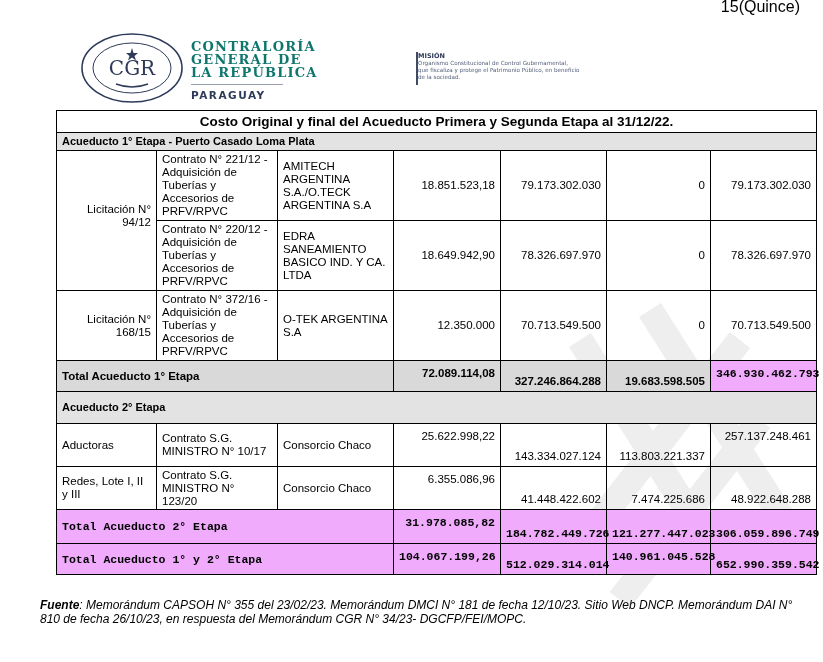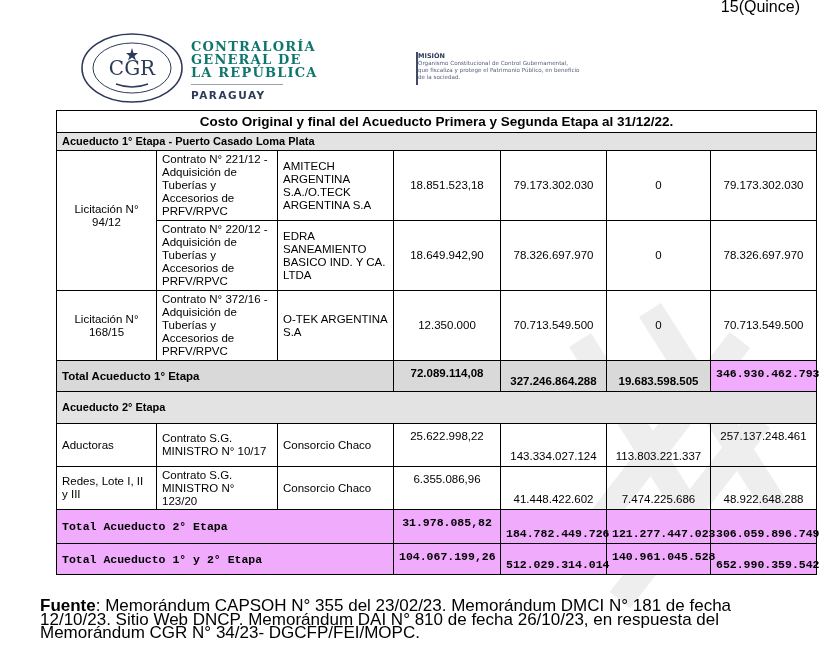--- a/index.html
+++ b/index.html
@@ -12,25 +12,25 @@
   .brand .country { font-family:"DejaVu Sans", sans-serif; font-weight:bold; color:#2e3a59; font-size:10.5px; letter-spacing:1.5px; }
   .mision { position:absolute; left:416px; top:52px; border-left:2px solid #3f4a63; height:33px; }
   .mision .t { font-family:"DejaVu Sans", sans-serif; font-weight:bold; font-size:6.5px; color:#2e3a59; line-height:8px; }
   .mision .b { font-family:"DejaVu Sans", sans-serif; font-size:5.6px; color:#55607a; line-height:7px; }
   table.main { position:absolute; left:40px; top:110px; width:760px; border-collapse:collapse; font-size:11.5px; table-layout:fixed;margin-left:16px; }
   table.main td { border:1px solid #000; padding:1px 5px; vertical-align:middle; line-height:13px; }
   .title-cell { text-align:center; font-weight:bold; font-size:13.5px; height:19px; }
   .section { background:#e3e3e3; font-weight:bold; font-size:11px; }
   .total { background:#d9d9d9; font-weight:bold; }
   .total-light { background:#f0abfc; font-weight:bold;font-family:Liberation Mono, monospace; }
-  .num { text-align:center; }
-  .center { text-align:center; }
+  .num { text-align:right; }
+  .center { text-align:right; }
   .vb { vertical-align:bottom !important; padding-bottom:3px !important; }
   .vt { vertical-align:top !important; padding-top:6px !important; }
-  .footer { position:absolute; left:40px; top:599px; width:762px; font-size:17px; line-height:13.5px; }
+  .footer { position:absolute; left:40px; top:599px; width:762px; font-size:12px; line-height:13.5px;font-style:italic; }
   .watermark { position:absolute; left:560px; top:300px; width:260px; height:360px; pointer-events:none; opacity:0.12; }
 </style>
 </head>
 <body>
 
 <div class="page-num">15(Quince)</div>
 
 <svg class="seal" viewBox="0 0 104 72">
   <ellipse cx="52" cy="36" rx="50" ry="34" fill="none" stroke="#2e3a59" stroke-width="1.6"></ellipse>
   <ellipse cx="52" cy="36" rx="39" ry="25" fill="none" stroke="#2e3a59" stroke-width="1"></ellipse>

